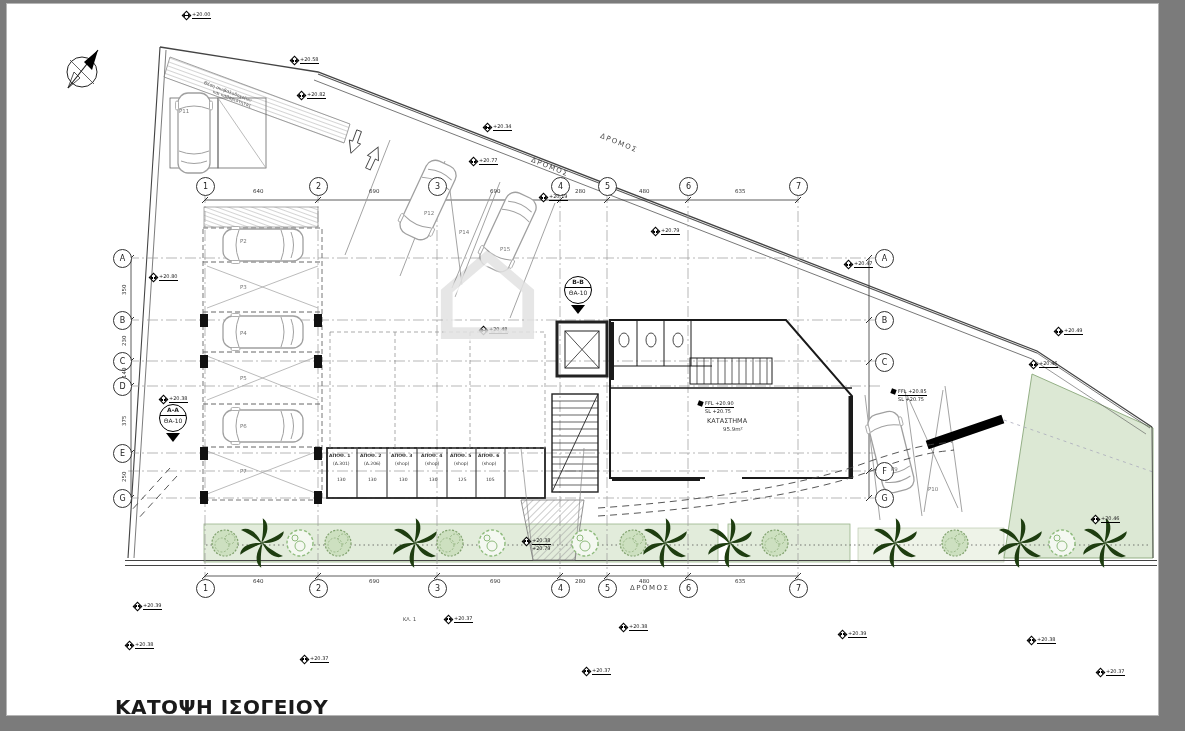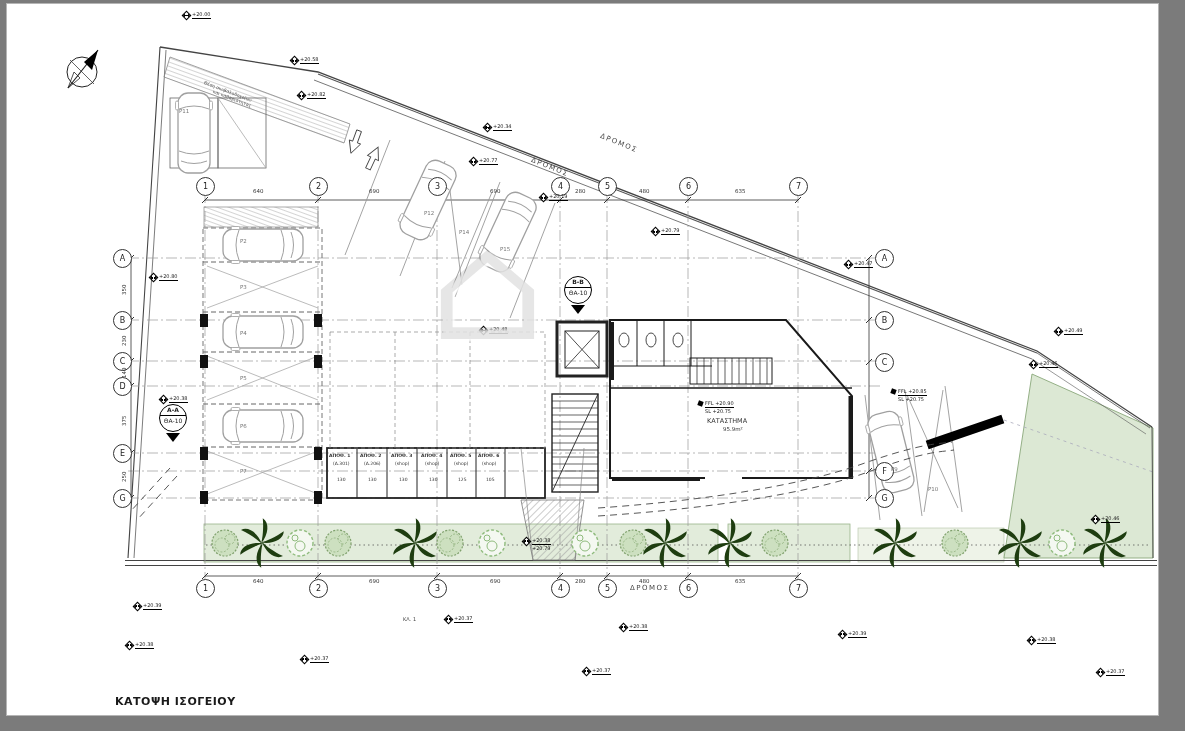--- a/index.html
+++ b/index.html
@@ -27,21 +27,21 @@
     background:conic-gradient(#000 0 90deg,#fff 90deg 180deg,#000 180deg 270deg,#fff 270deg 360deg);
     border:0.5px solid #000;}
   .lvl .sq{width:5px;height:5px;margin-top:1px;flex:0 0 auto;background:#000;transform:rotate(20deg);}
   .lvl .st{display:flex;flex-direction:column;line-height:1.3;}
   .lvl b{font-weight:normal;border-bottom:0.8px solid #000;}
   .lvl em{font-style:normal;}
   .sec .c{width:26px;height:26px;border:1.3px solid #000;border-radius:50%;background:#fff;
           text-align:center;font-size:6px;line-height:1.8;}
   .sec .c b{display:block;border-bottom:1px solid #000;font-weight:bold;line-height:1.7;}
   .sec .tri{width:0;height:0;border:7px solid transparent;border-top:9px solid #000;margin:1px auto 0;}
-  .title{left:115px;top:695px;font-size:11px;font-weight:bold;letter-spacing:0.5px;color:#1a1a1a;}
+  .title{left:115px;top:695px;font-size:20px;font-weight:bold;letter-spacing:0.5px;color:#1a1a1a;}
   .wm{position:absolute;left:0;top:0;width:1185px;height:731px;pointer-events:none;
       font-family:"DejaVu Serif",serif;color:rgba(60,60,60,0.13);
       text-shadow:2px 2px 2px rgba(255,255,255,0.85);}
   .wm-house{position:absolute;left:430px;top:200px;font-size:150px;}
   .wm1{position:absolute;left:50%;top:278px;transform:translateX(-50%);font-size:104px;
        font-weight:bold;letter-spacing:38px;}
   .wm2{position:absolute;left:50%;top:400px;transform:translateX(-50%);font-size:76px;
        font-weight:bold;letter-spacing:48px;}
 </style>
 </head>

